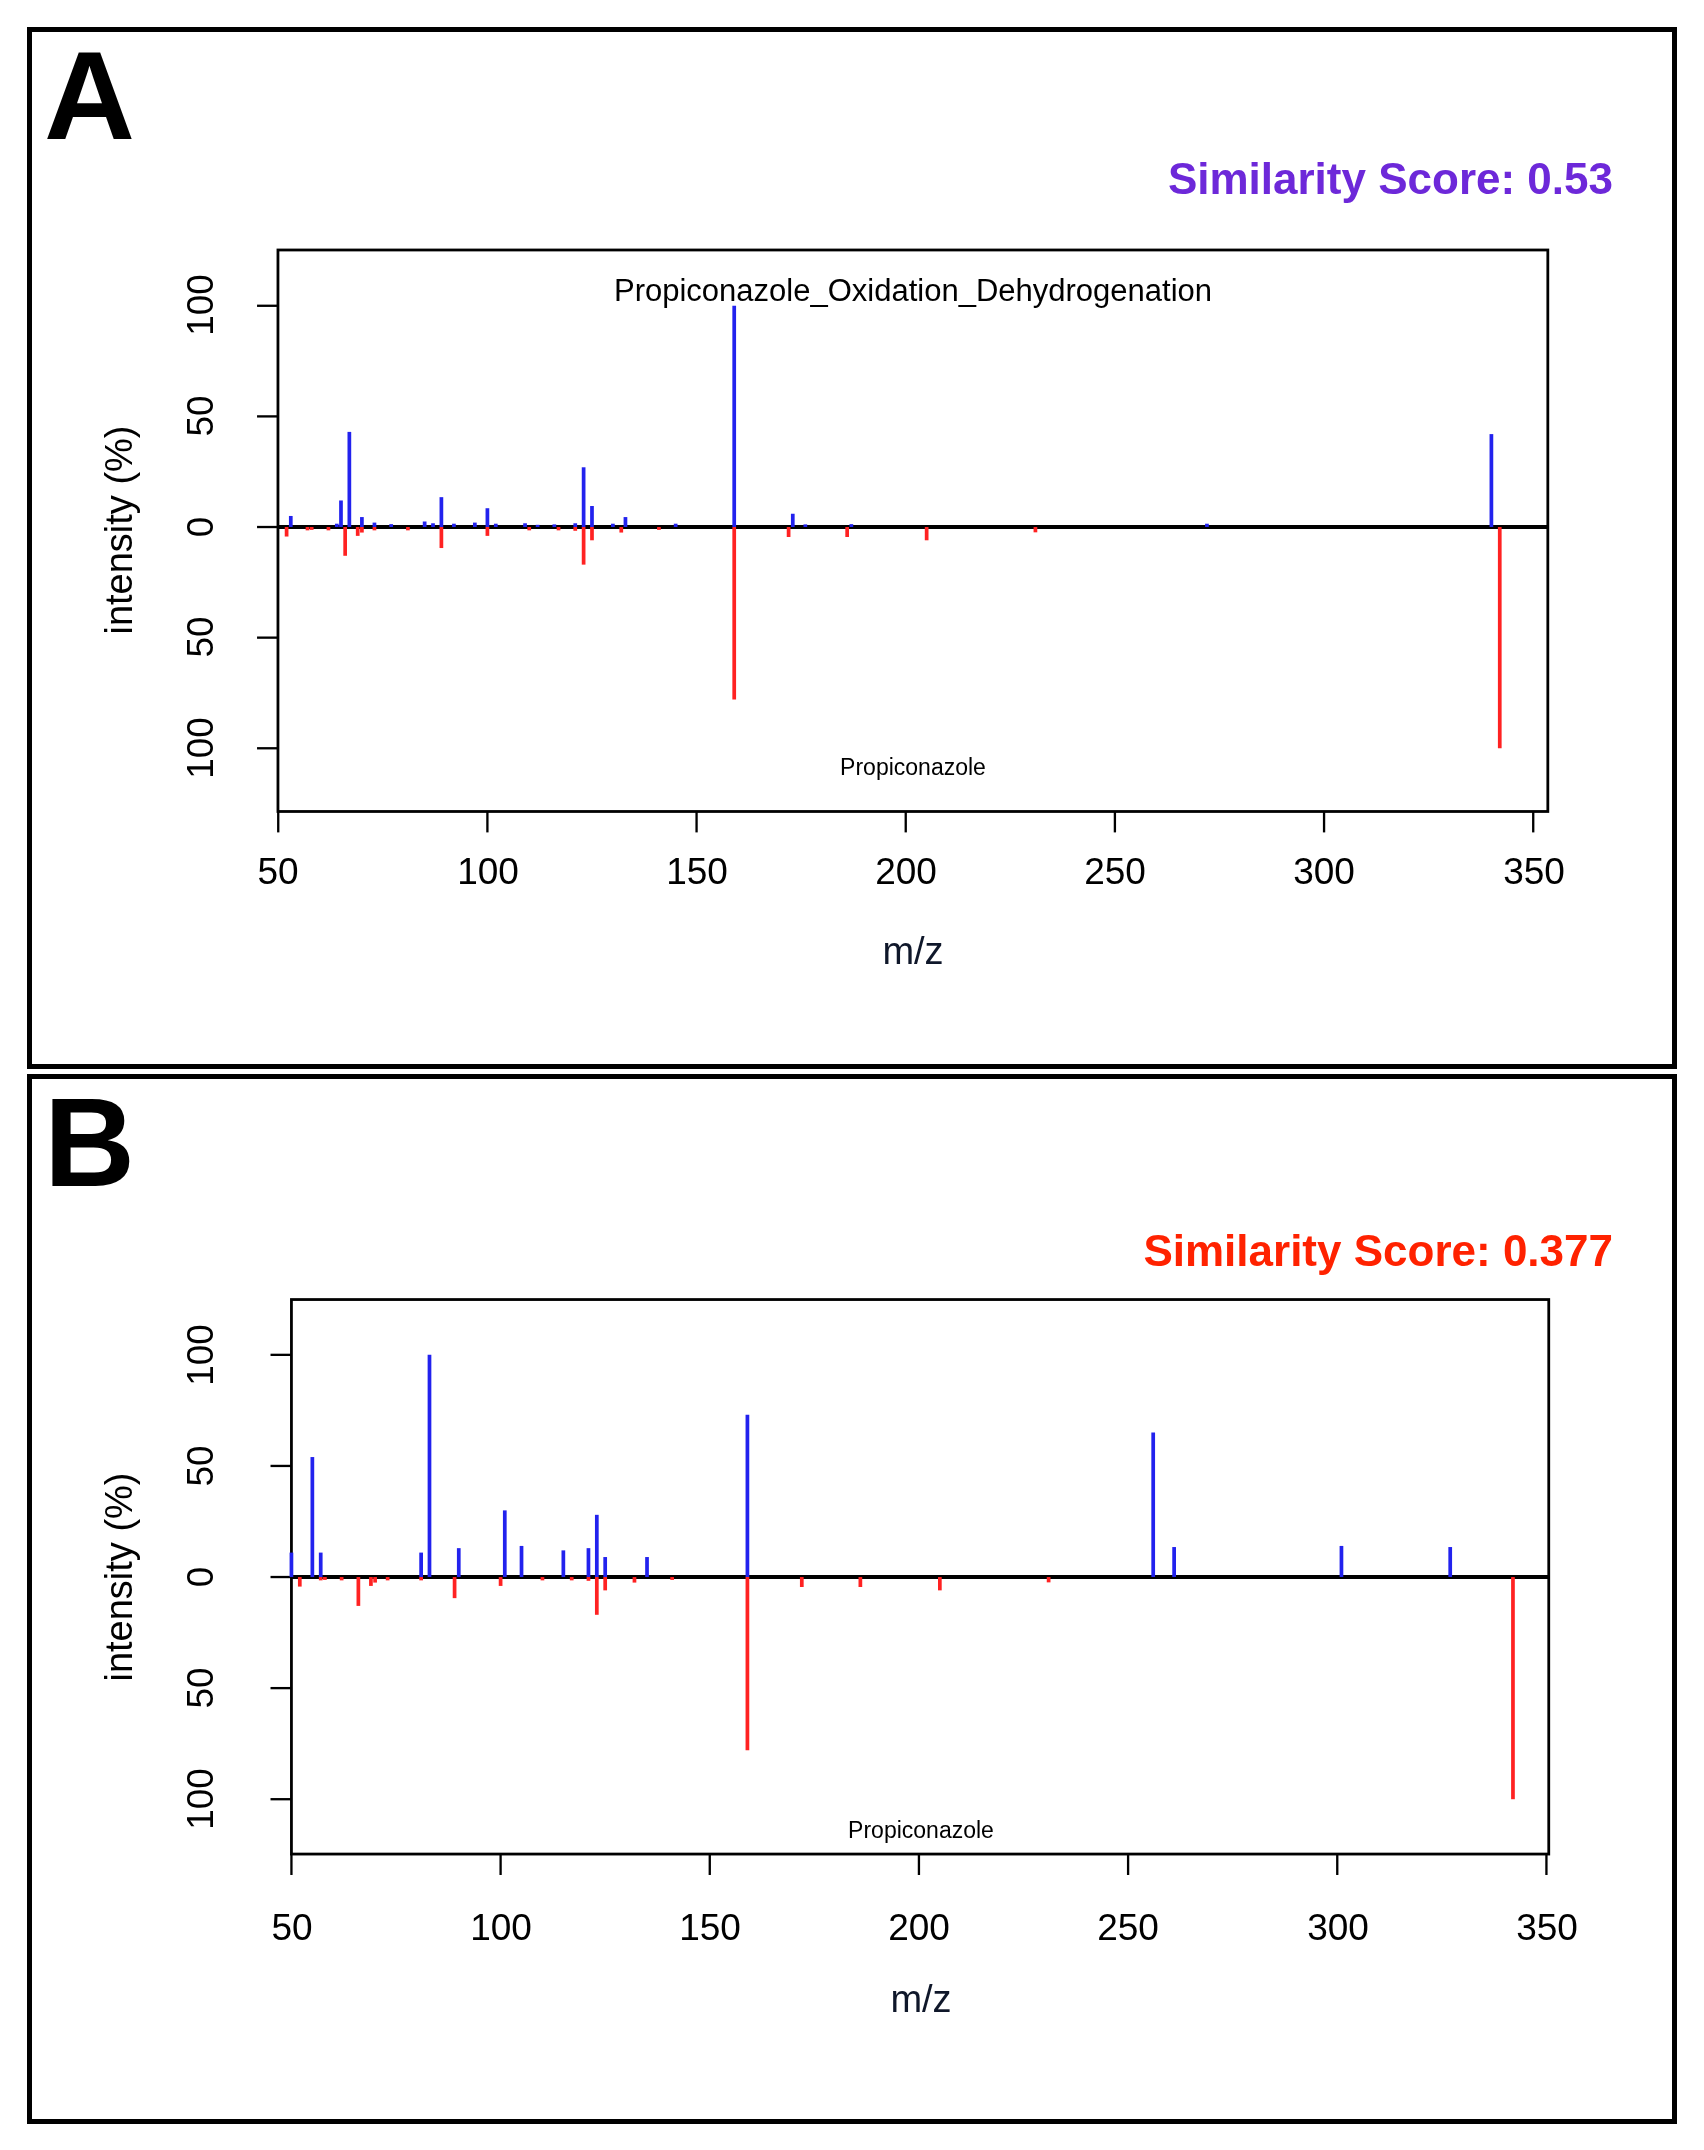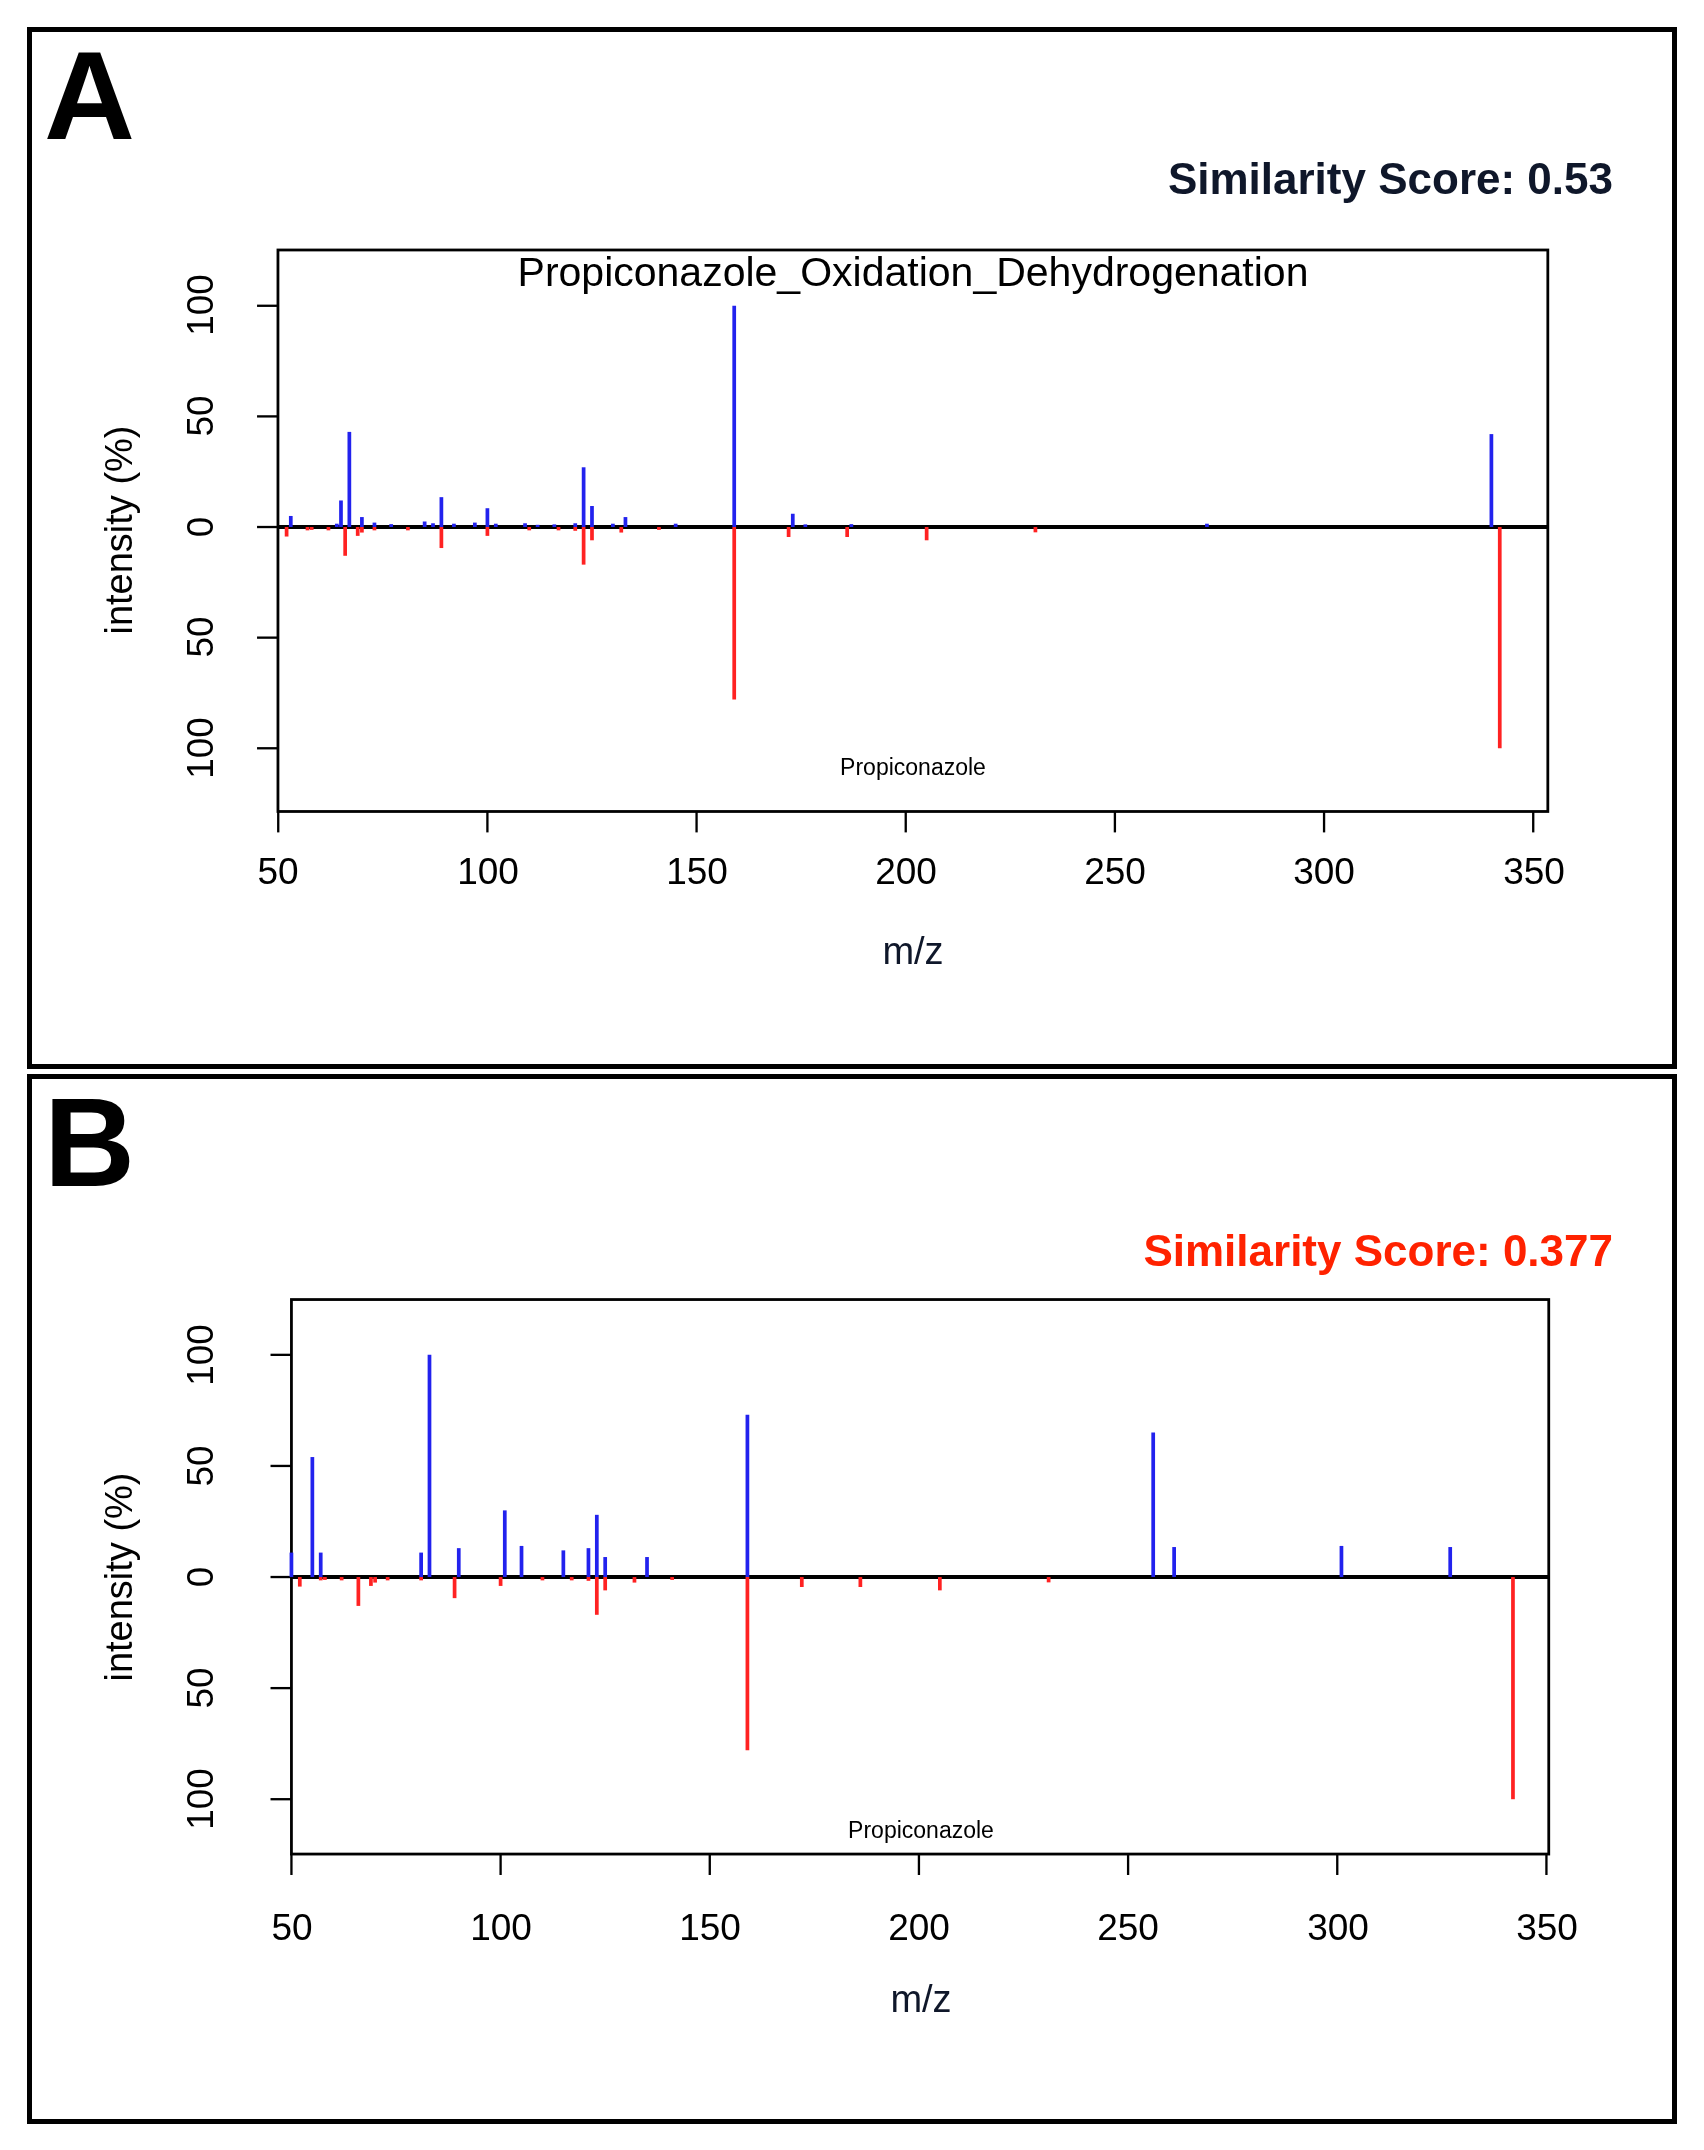--- a/index.html
+++ b/index.html
@@ -4,21 +4,21 @@
 <style>
   html,body{margin:0;padding:0;background:#ffffff;}
   body{font-family:"Liberation Sans", sans-serif;}
   #page{position:relative;width:1704px;height:2151px;background:#ffffff;overflow:hidden;}
   .panel{position:absolute;left:27px;width:1650px;background:#ffffff;border:5.6px solid #000;box-sizing:border-box;}
   #panel-a{top:27px;height:1042px;}
   #panel-b{top:1074px;height:1050px;}
   #chart-svg{position:absolute;left:0;top:0;}
   .panel-letter{position:absolute;left:44px;font-size:126px;font-weight:bold;color:#000;line-height:1;letter-spacing:-3.7px;}
   .sim-score{position:absolute;font-size:44px;font-weight:bold;text-align:right;width:744px;transform:translateY(-50%);}
-  .spec-title{position:absolute;font-size:41px;color:#000;text-align:center;transform:translate(-50%,-50%);white-space:nowrap;}
+  .spec-title{position:absolute;font-size:31px;color:#000;text-align:center;transform:translate(-50%,-50%);white-space:nowrap;margin-top:19px;}
   .bottom-label{position:absolute;font-size:23px;color:#000;text-align:center;transform:translate(-50%,-50%);white-space:nowrap;}
   .xlabel{position:absolute;font-size:38px;color:#0f172a;transform:translate(-50%,-50%);}
   .ylabel{position:absolute;font-size:38px;color:#000;transform:translate(-50%,-50%) rotate(-90deg);white-space:nowrap;}
   .xtick-label{position:absolute;font-size:37px;color:#000;transform:translate(-50%,-50%);}
   .ytick-label{position:absolute;font-size:37px;color:#000;transform:translate(-50%,-50%) rotate(-90deg);}
 </style>
 </head>
 <body>
 
 <div id="page">
@@ -146,21 +146,21 @@
       <line x1="1446" y1="3392" x2="1446" y2="3398.214" stroke="#ff2222" stroke-width="8" stroke-linecap="butt"></line>
       <line x1="1608" y1="3392" x2="1608" y2="3764.84" stroke="#ff2222" stroke-width="8" stroke-linecap="butt"></line>
       <line x1="1725" y1="3392" x2="1725" y2="3413.51" stroke="#ff2222" stroke-width="8" stroke-linecap="butt"></line>
       <line x1="1851" y1="3392" x2="1851" y2="3413.51" stroke="#ff2222" stroke-width="8" stroke-linecap="butt"></line>
       <line x1="2022" y1="3392" x2="2022" y2="3420.68" stroke="#ff2222" stroke-width="8" stroke-linecap="butt"></line>
       <line x1="2256" y1="3392" x2="2256" y2="3403.472" stroke="#ff2222" stroke-width="8" stroke-linecap="butt"></line>
       <line x1="3255" y1="3392" x2="3255" y2="3870" stroke="#ff2222" stroke-width="8" stroke-linecap="butt"></line>
     </svg>
 
   <div class="panel-letter" style="top:33px;">A</div>
-  <div class="sim-score" style="left:869px;top:179px;color:#0f172a;">Similarity Score: 0.53</div>
+  <div class="sim-score" style="left:869px;top:179px;color:#6d28d9;">Similarity Score: 0.53</div>
   <div class="spec-title" style="left:913px;top:272px;">Propiconazole_Oxidation_Dehydrogenation</div>
   <div class="bottom-label" style="left:913px;top:767px;">Propiconazole</div>
   <div class="xlabel" style="left:913px;top:951px;">m/z</div>
   <div class="ylabel" style="left:119px;top:530px;">intensity (%)</div>
 
   <div class="panel-letter" style="top:1080px;">B</div>
   <div class="sim-score" style="left:869px;top:1251px;color:#ff2200;">Similarity Score: 0.377</div>
   <div class="bottom-label" style="left:921px;top:1830px;">Propiconazole</div>
   <div class="xlabel" style="left:921px;top:1999px;">m/z</div>
   <div class="ylabel" style="left:119px;top:1577px;">intensity (%)</div>

